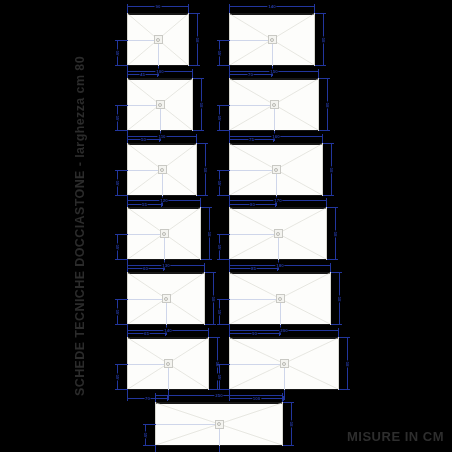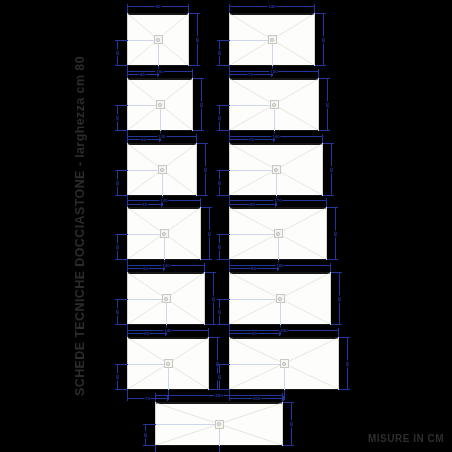--- a/index.html
+++ b/index.html
@@ -19,21 +19,21 @@
     white-space:nowrap;
     color:#2b2b2b;
     font-size:12.5px;
     font-weight:bold;
     letter-spacing:0.4px;
   }
 
   
   #watermark{
     position:absolute; right:8px; bottom:8px;
-    color:#2e2e2e; font-size:10px; font-weight:bold;
+    color:#2e2e2e; font-size:13px; font-weight:bold;
     letter-spacing:0.5px; white-space:nowrap;
   }
 
   
   .fig{position:absolute;}
   .tray{
     position:absolute; left:0; top:0;
     background:#fdfdfb;
     border:1px solid #d8d8d2;
     box-sizing:border-box;

